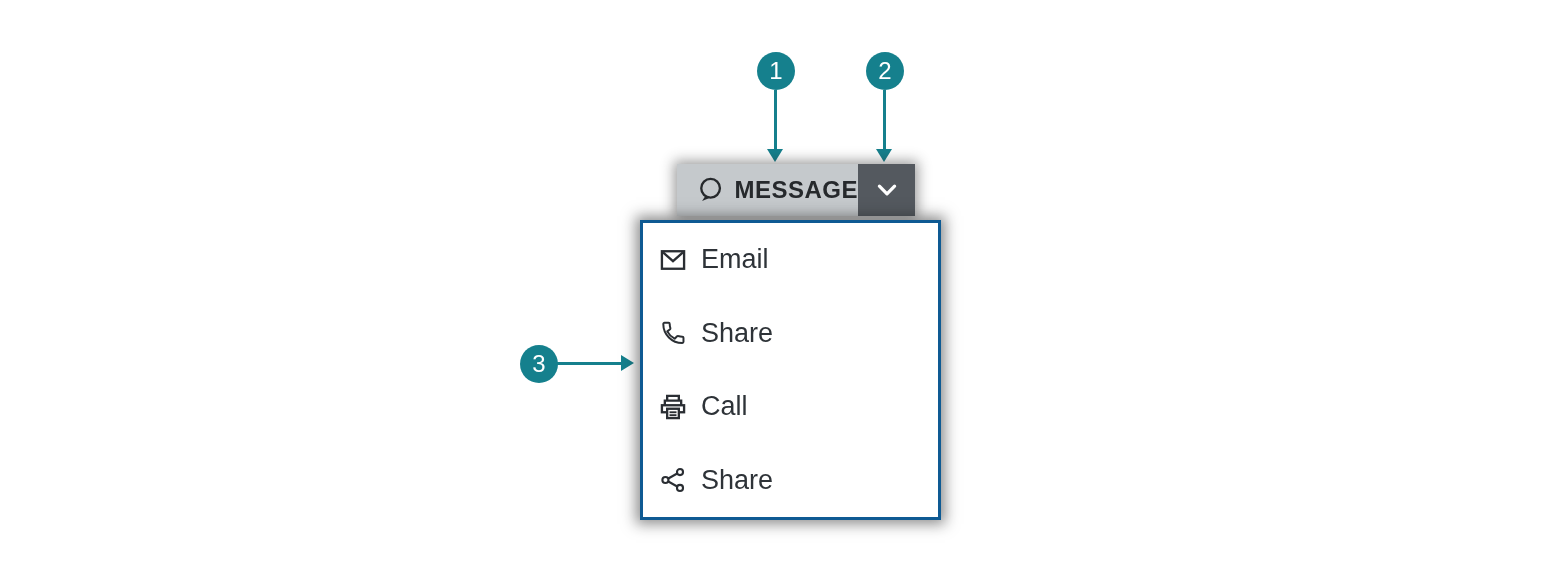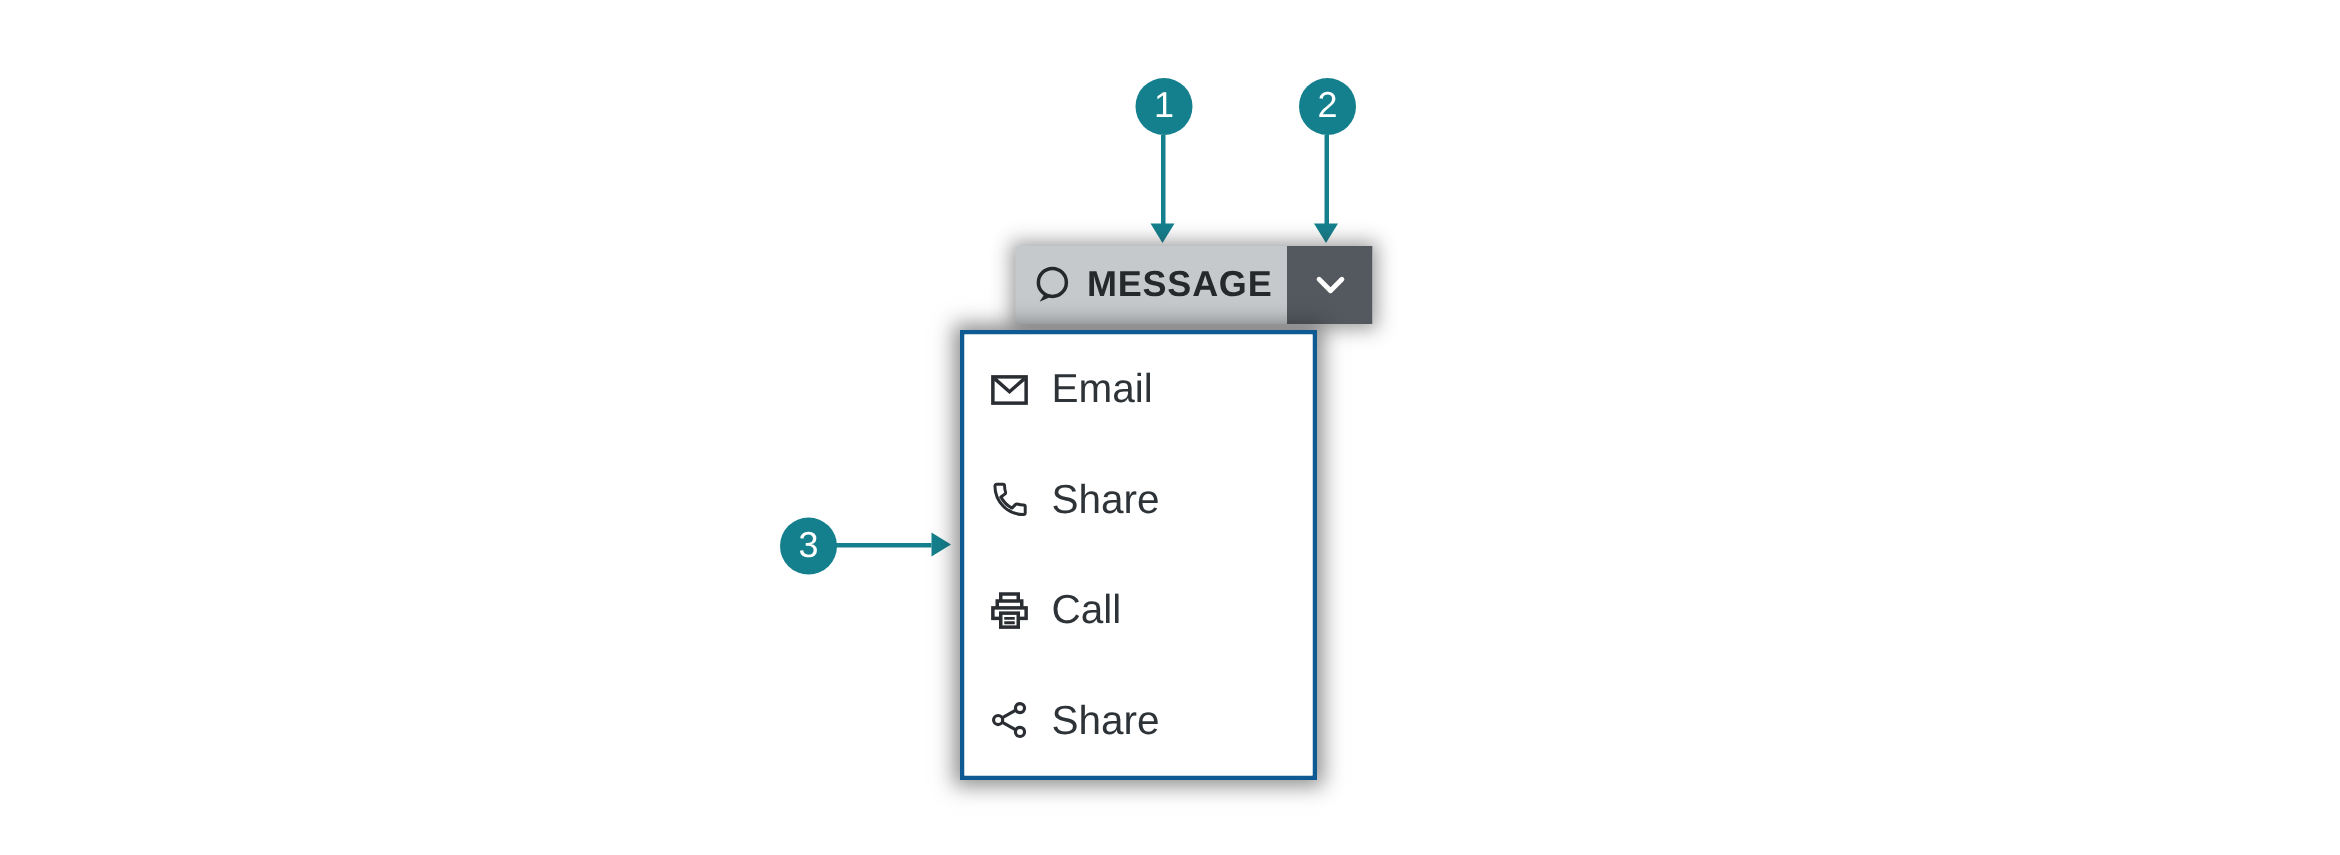--- a/index.html
+++ b/index.html
@@ -36,34 +36,34 @@
     border-top:8px solid transparent;border-bottom:8px solid transparent;
     border-left:13px solid #15808D;left:621px;top:355px;
   }
   
   .split-button{
     position:absolute;left:677px;top:164px;width:238px;height:52px;
     display:flex;box-shadow:0 0 12px 3px rgba(40,40,40,0.45);
   }
   .split-main{
     flex:0 0 181px;background:#c5c9cc;display:flex;align-items:center;
-    justify-content:center;gap:10px;color:#26292c;cursor:pointer;
+    justify-content:flex-end;gap:10px;color:#26292c;cursor:pointer;
     border:none;padding:0;
   }
   .split-main .label{
     font-size:24px;font-weight:700;letter-spacing:0.5px;color:#26292c;
   }
   .split-arrow{
     flex:0 0 57px;background:#54595f;display:flex;align-items:center;
     justify-content:center;cursor:pointer;border:none;padding:0;
   }
   .icon{display:inline-flex;align-items:center;justify-content:center;}
   
   .menu{
-    position:absolute;left:640px;top:220px;width:238px;height:300px;
+    position:absolute;left:640px;top:220px;width:301px;height:300px;
     box-sizing:border-box;background:#ffffff;border:3px solid #0e5a93;
     box-shadow:0 0 13px 4px rgba(30,30,30,0.5);
     display:flex;flex-direction:column;
   }
   .menu-item{
     flex:1;display:flex;align-items:center;gap:14px;
     padding-left:16px;cursor:pointer;background:#ffffff;border:none;
     color:#2e3338;
   }
   .menu-item .label{font-size:27px;font-weight:400;color:#2e3338;}

